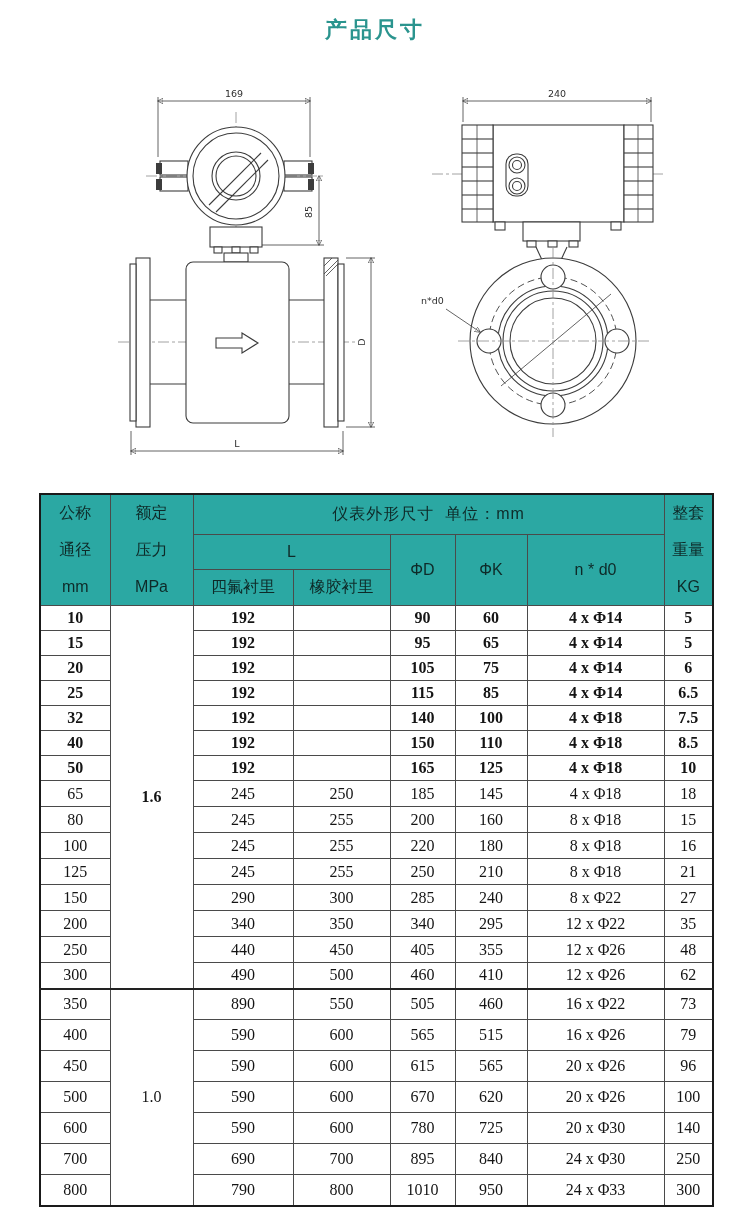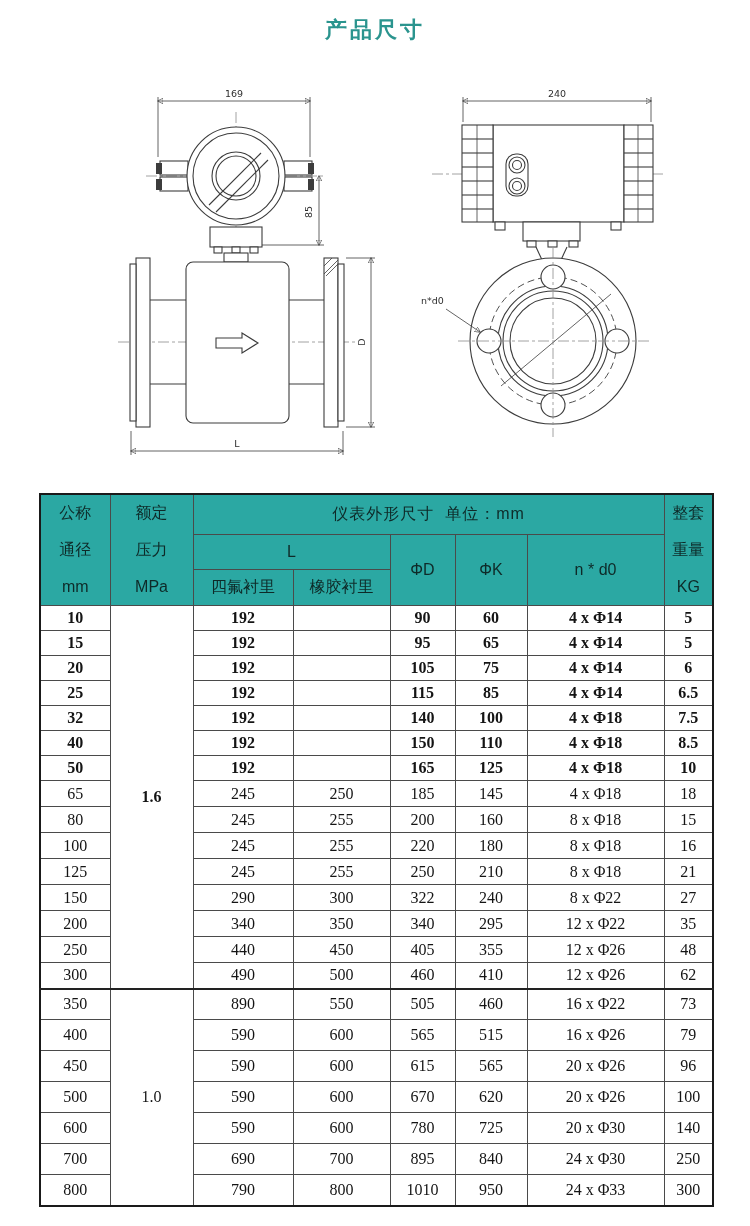--- a/index.html
+++ b/index.html
@@ -336,21 +336,21 @@
           <td>255</td>
           <td>250</td>
           <td>210</td>
           <td>8 x Φ18</td>
           <td>21</td>
         </tr>
         <tr class="r2">
           <td>150</td>
           <td>290</td>
           <td>300</td>
-          <td>322</td>
+          <td>285</td>
           <td>240</td>
           <td>8 x Φ22</td>
           <td>27</td>
         </tr>
         <tr class="r2">
           <td>200</td>
           <td>340</td>
           <td>350</td>
           <td>340</td>
           <td>295</td>

